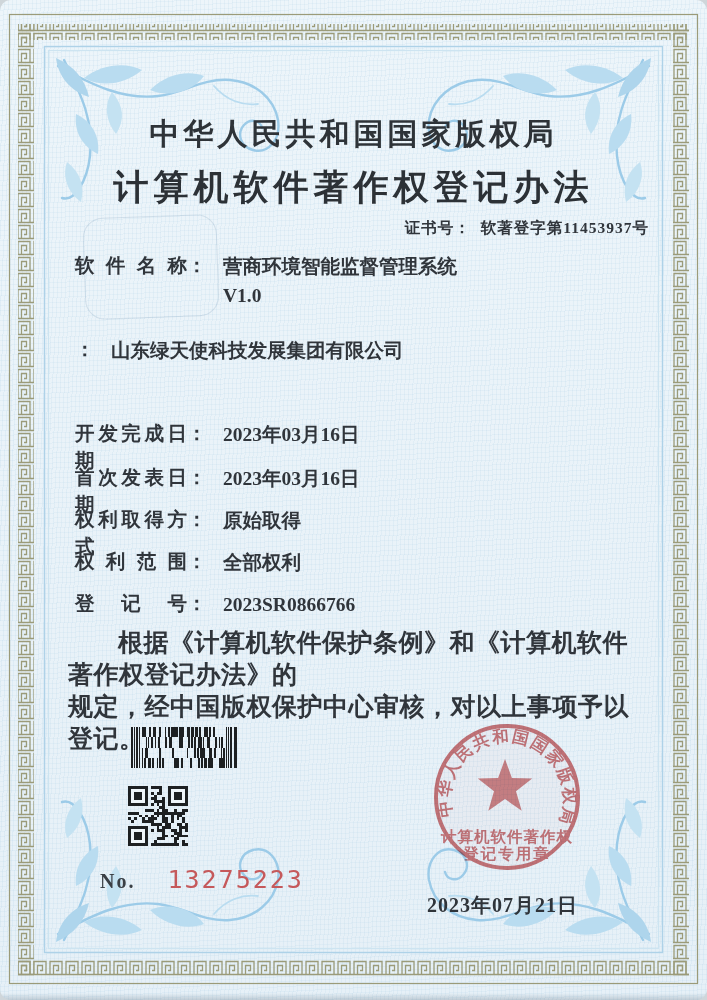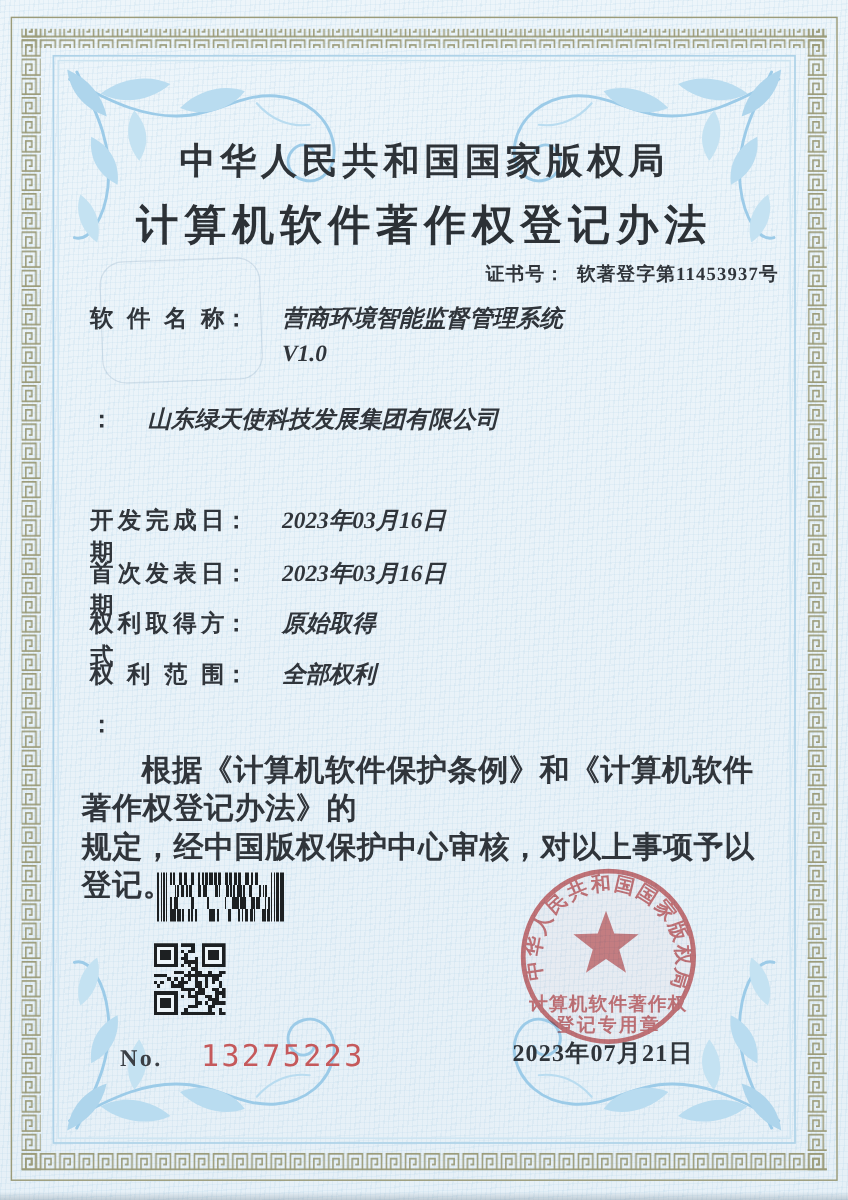--- a/index.html
+++ b/index.html
@@ -7,20 +7,21 @@
     position:relative;
     width:707px;height:1000px;
     margin:0 auto;
     overflow:hidden;
     background:
       repeating-linear-gradient(93deg, rgba(150,195,222,.13) 0 1px, rgba(0,0,0,0) 1px 4px),
       repeating-linear-gradient(-3deg, rgba(150,195,222,.11) 0 1px, rgba(0,0,0,0) 1px 5px),
       linear-gradient(#edf5fa,#e6f0f7);
     font-family:"Liberation Serif","DejaVu Serif",serif;
     color:#30353b;
+    border-radius:11px;
   }
   .border-svg{position:absolute;left:0;top:0;width:707px;height:1000px;pointer-events:none;}
   .abs{position:absolute;}
   .authority{
     left:0;right:0;top:114px;text-align:center;
     font-size:30px;font-weight:bold;letter-spacing:4px;color:#2e3338;
   }
   .cert-title{
     left:0;right:0;top:164px;text-align:center;
     font-size:35px;font-weight:bold;letter-spacing:5px;color:#2c3136;
@@ -28,40 +29,40 @@
   .cert-no{
     right:58px;top:218px;font-size:15.5px;font-weight:bold;letter-spacing:1px;
   }
   .cert-no .lbl{margin-right:10px;}
   .field-row{left:75px;display:flex;align-items:flex-start;font-size:19.5px;font-weight:600;}
   .flabel{
     display:inline-block;width:112px;
     text-align:justify;text-align-last:justify;
   }
   .fcolon{display:inline-block;width:20px;}
-  .fvalue{margin-left:28px;line-height:29px;font-style:italic;}
+  .fvalue{margin-left:16px;line-height:29px;}
   .statement{
     left:68px;top:627px;width:578px;
     font-size:25px;font-weight:600;line-height:32px;letter-spacing:.5px;
   }
   .statement .indent{text-indent:2em;}
   .ghost-seal{
     left:84px;top:216px;width:132px;height:100px;
     border:1.5px solid rgba(140,168,195,.28);border-radius:20px;
     transform:rotate(-2deg);
   }
   .barcode{left:130px;top:727px;}
   .qr{left:128px;top:786px;}
   .serial{left:100px;top:865px;font-size:20px;letter-spacing:2px;}
   .serial .prefix{color:#3a3f45;font-weight:600;margin-right:32px;}
   .serial .num{
     color:#c5595b;font-family:"DejaVu Sans Mono",monospace;
     font-size:25px;letter-spacing:2px;
   }
-  .issue-date{left:427px;top:864px;font-size:20px;font-weight:bold;letter-spacing:1px;color:#2f343a;}
+  .issue-date{left:427px;top:892px;font-size:20px;font-weight:bold;letter-spacing:1px;color:#2f343a;}
   .seal{left:420px;top:712px;mix-blend-mode:multiply;opacity:.92;pointer-events:none;}
   .scan-edge{left:0;right:0;bottom:0;height:7px;
     background:linear-gradient(rgba(0,0,0,0),rgba(90,110,125,.28));}
 </style>
 </head>
 <body>
 
 <div class="page">
 
   <svg class="border-svg" viewBox="0 0 707 1000" xmlns="http://www.w3.org/2000/svg">
@@ -133,21 +134,23 @@
     <span class="flabel">权利取得方式</span>
     <span class="fcolon">：</span>
     <div class="fvalue">原始取得</div>
   </div>
   <div class="abs field-row" style="top:548px">
     <span class="flabel">权利范围</span>
     <span class="fcolon">：</span>
     <div class="fvalue">全部权利</div>
   </div>
   <div class="abs field-row" style="top:590px">
-    <span class="fcolon">：</span>
+    <span class="flabel">登记号</span>
+    <span class="fcolon">：</span>
+    <div class="fvalue">2023SR0866766</div>
   </div>
 
   <div class="abs statement">
     <div class="indent">根据《计算机软件保护条例》和《计算机软件著作权登记办法》的</div>
     <div>规定，经中国版权保护中心审核，对以上事项予以登记。</div>
   </div>
 
   <svg id="bc" class="abs barcode" width="107" height="41" viewBox="0 0 106 41" shape-rendering="crispEdges">
       <rect x="0" y="0" width="2.4" height="41" fill="#1d2022"></rect>
       <rect x="3.4" y="0" width="1" height="41" fill="#1d2022"></rect>

